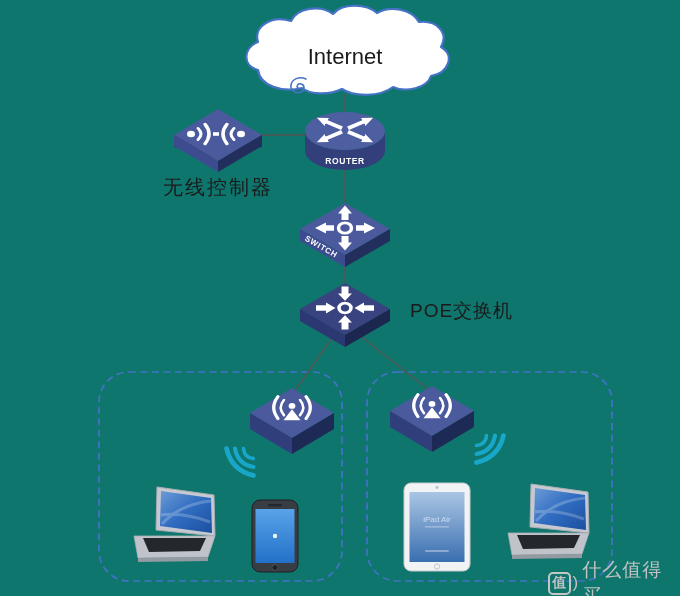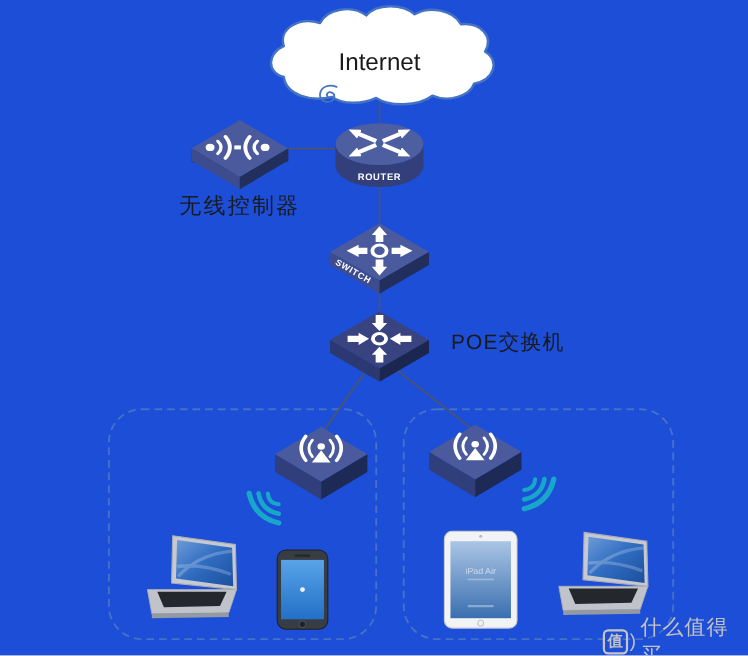--- a/index.html
+++ b/index.html
@@ -1,16 +1,16 @@
 <!DOCTYPE html>
 <html><head>
 <meta charset="utf-8">
 <style>
   html,body{margin:0;padding:0;background:#fff;}
-  #canvas{position:relative;width:680px;height:596px;background:#1d4ed8;overflow:hidden;
+  #canvas{position:relative;width:680px;height:596px;background:#0f766e;overflow:hidden;
           font-family:"Liberation Sans","DejaVu Sans",sans-serif;}
   #canvas svg{position:absolute;left:0;top:0;}
   .watermark{position:absolute;left:548px;top:557px;display:flex;align-items:center;
              gap:2px;color:#c2c2c2;}
   .wm-badge{width:19px;height:19px;border:2px solid #c6c6c6;border-radius:5px;
             display:inline-flex;align-items:center;justify-content:center;
             font-size:14px;font-weight:bold;color:#c2c2c2;}
   .wm-paren{font-size:17px;margin-right:2px;}
   .wm-text{font-size:19px;letter-spacing:1px;}
 </style>

